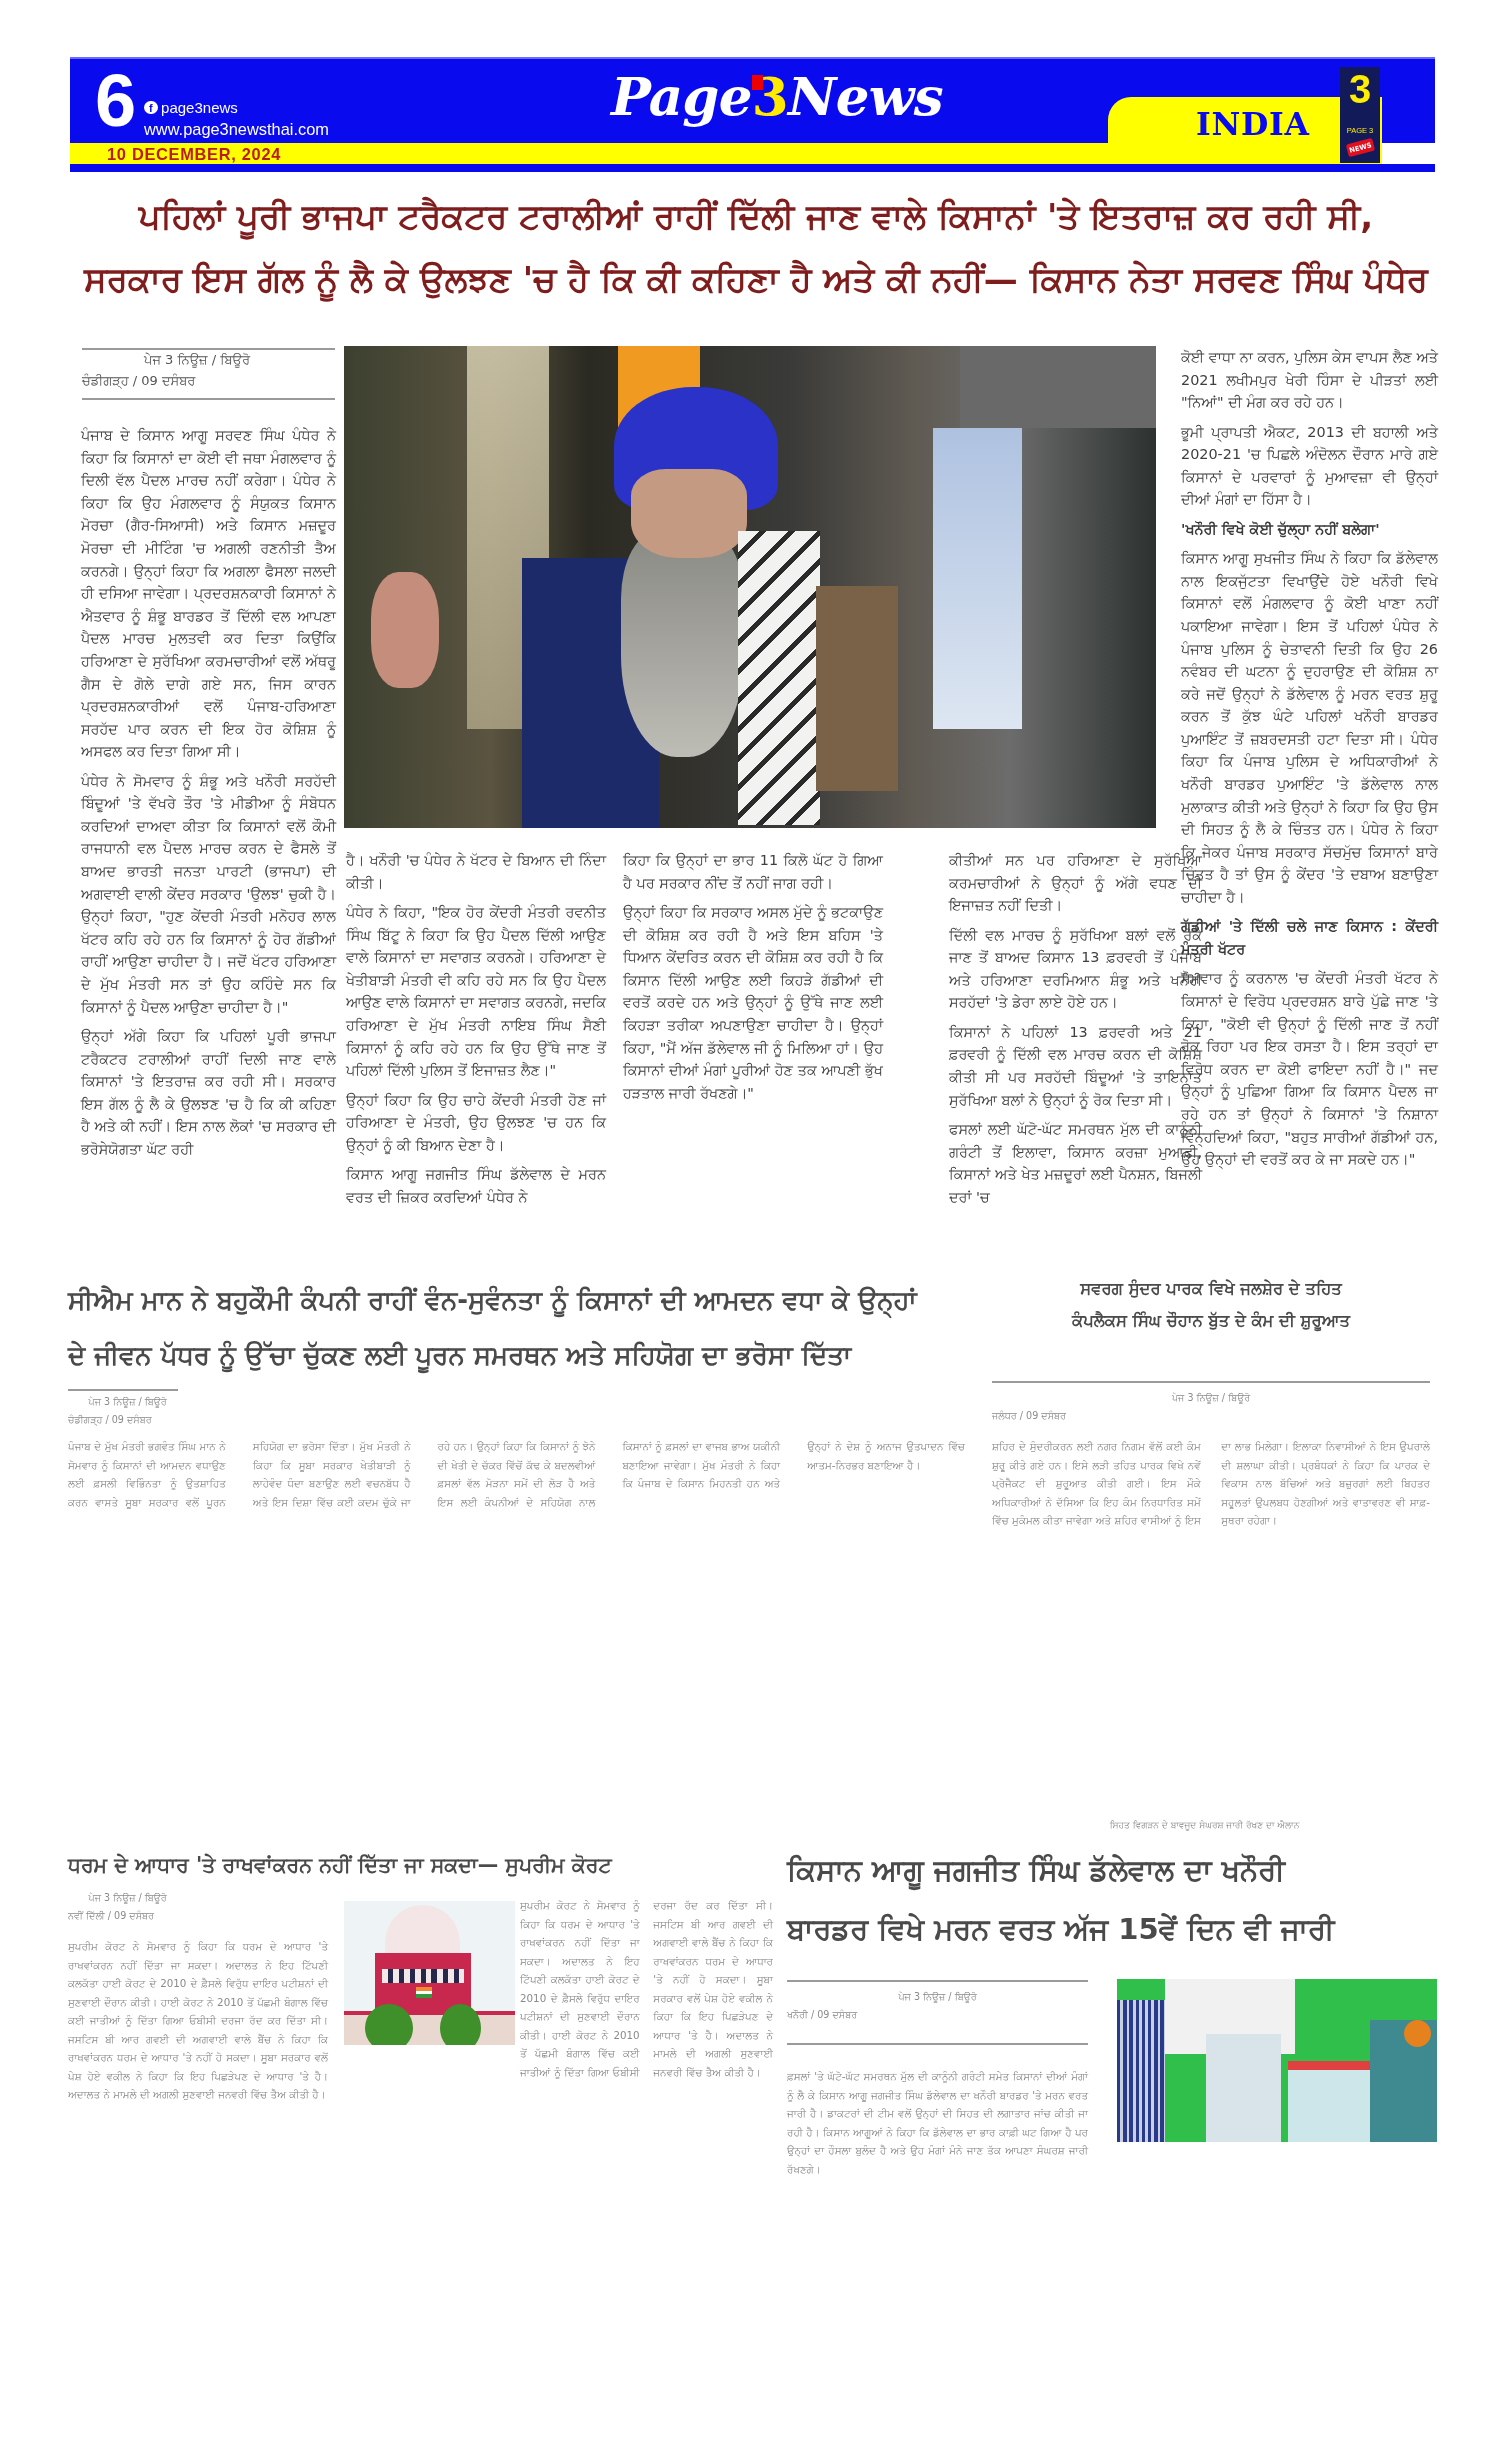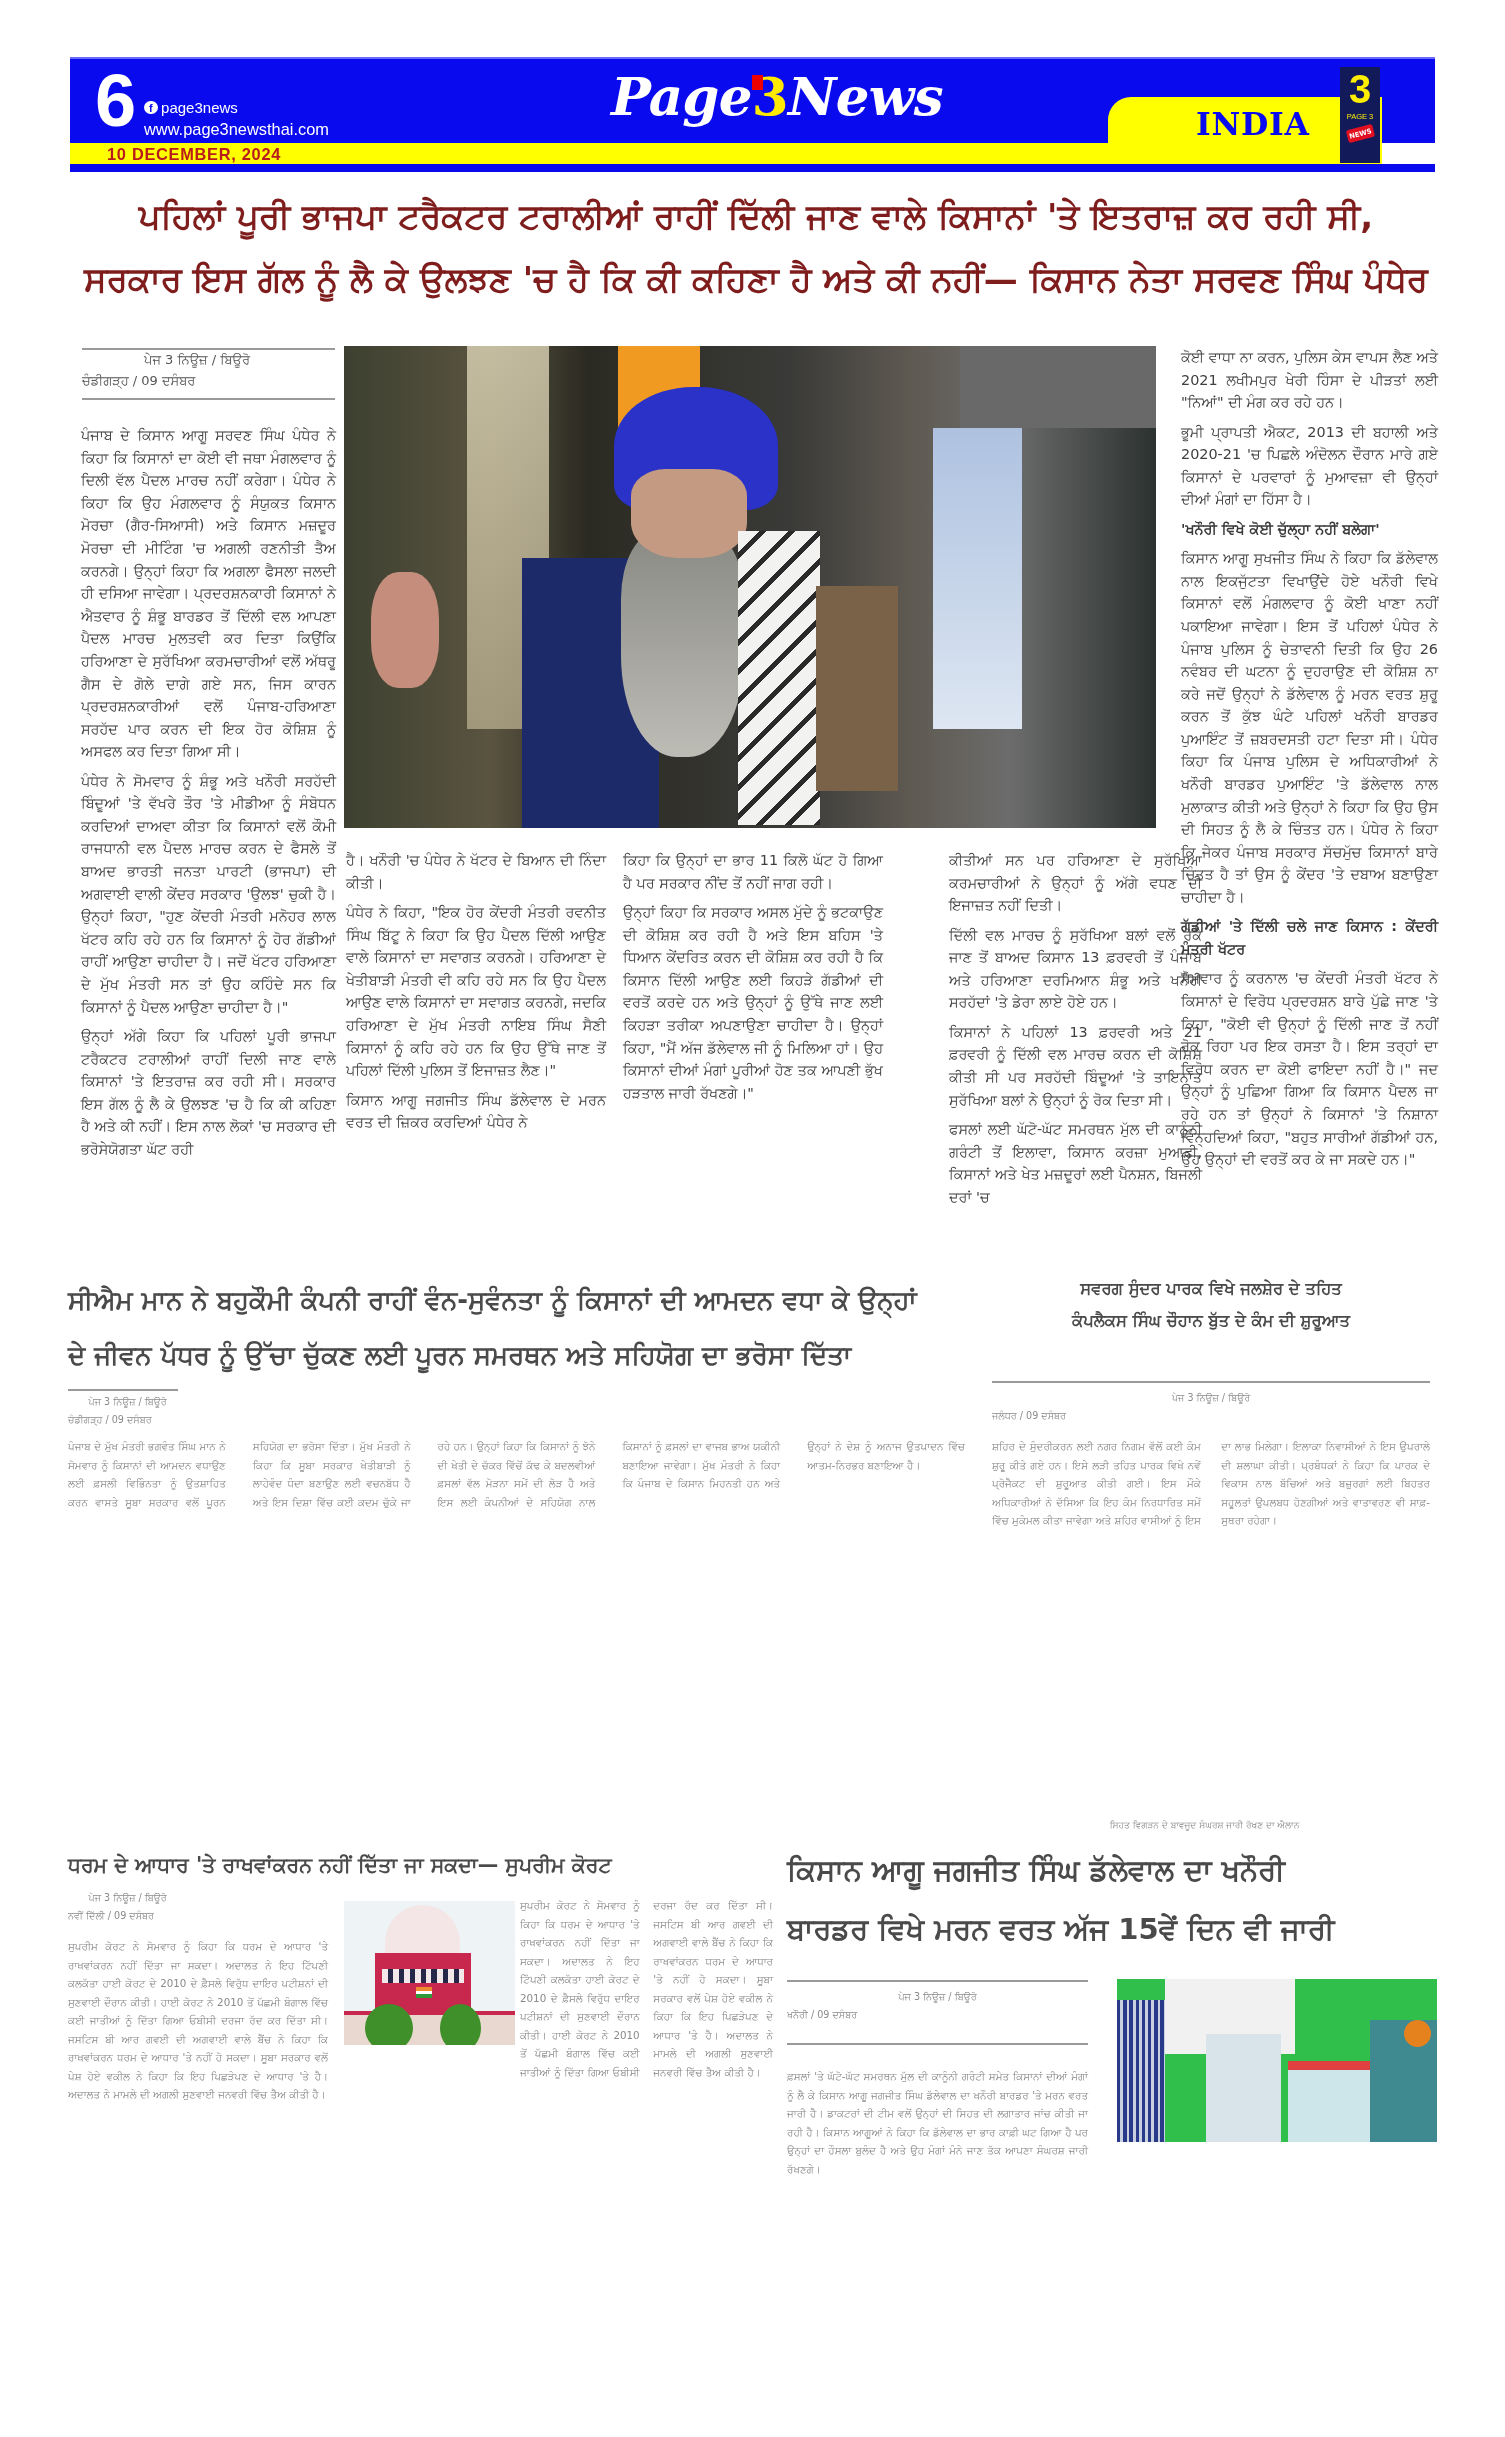--- a/index.html
+++ b/index.html
@@ -16,21 +16,21 @@
   .fb-handle { position: absolute; left: 74px; top: 42px; font-family: "Liberation Sans", sans-serif; font-size: 15px; color: #fff; display: flex; align-items: center; gap: 3.4px; }
   .fb-icon { width: 13.7px; height: 13.7px; border-radius: 50%; background: #fff; color: #0a0aee; font-weight: 700; font-size: 11px; display: inline-flex; align-items: center; justify-content: center; }
   .site-url { position: absolute; left: 74px; top: 63px; font-family: "Liberation Sans", sans-serif; font-size: 16.4px; color: #fff; }
   .date-line { position: absolute; left: 37px; top: 88px; font-family: "Liberation Sans", sans-serif; font-weight: 700; font-size: 16.4px; color: #b91c1c; letter-spacing: 0.7px; }
   .brand { position: absolute; left: 541px; top: 8.2px; font-family: "DejaVu Serif", serif; font-weight: 700; font-size: 53px; color: #ffffff; font-style: italic; letter-spacing: -0.7px; }
   .brand .three { color: #ffea00; font-style: normal; position: relative; }
   .brand .three::before { content: ""; position: absolute; left: 0; top: 9.6px; width: 11px; height: 15px; background: #e00; }
   .edition { position: absolute; left: 1126px; top: 48px; font-family: "DejaVu Serif", serif; font-weight: 700; font-size: 31.5px; color: #0a0aee; letter-spacing: 0.7px; }
   .logo-badge { position: absolute; left: 1270px; top: 9.6px; width: 40px; height: 96px; background: #121a5a; display: flex; flex-direction: column; align-items: center; padding-top: 2.7px; }
   .logo-badge .b3 { font-family: "Liberation Sans", sans-serif; font-weight: 700; font-size: 40px; color: #ffee00; line-height: 1; }
-  .logo-badge .bp { font-family: "Liberation Sans", sans-serif; font-size: 7.5px; color: #ffee00; margin-top: 3px; }
+  .logo-badge .bp { font-family: "Liberation Sans", sans-serif; font-size: 7.5px; color: #ffee00; margin-top: 17px; }
   .logo-badge .bn { margin-top: 5.5px; background: #e01020; color: #fff; font-size: 6.8px; font-weight: 700; padding: 2.7px 2.1px; transform: rotate(-15deg); border-radius: 2.7px; }
 
   
   .main-headline { position: absolute; left: 82px; top: 185px; width: 1348px; font-family: "DejaVu Sans", sans-serif; font-weight: 700; font-size: 34px; line-height: 63px; color: #7f1d1d; text-align: center; }
 
   .byline { position: absolute; font-size: 13px; color: #555; line-height: 20.5px; }
   .rule { position: absolute; height: 3.4px; background: #7a7a7a; }
   .rule.thin { height: 2.1px; background: #9a9a9a; }
 
   .col { position: absolute; font-size: 14.4px; line-height: 22.6px; color: #3f3f3f; text-align: justify; }
@@ -133,20 +133,21 @@
   <div class="pm-beard"></div>
   <div class="pm-turban"></div>
   <div class="pm-face"></div>
   <div class="pm-shawl"></div>
   <div class="pm-vest"></div>
 </div>
 
 <div class="col" style="left:346px;top:849px;width:260px;">
   <p>ਹੈ। ਖਨੌਰੀ 'ਚ ਪੰਧੇਰ ਨੇ ਖੱਟਰ ਦੇ ਬਿਆਨ ਦੀ ਨਿੰਦਾ ਕੀਤੀ।</p>
   <p>ਪੰਧੇਰ ਨੇ ਕਿਹਾ, "ਇਕ ਹੋਰ ਕੇਂਦਰੀ ਮੰਤਰੀ ਰਵਨੀਤ ਸਿੰਘ ਬਿੱਟੂ ਨੇ ਕਿਹਾ ਕਿ ਉਹ ਪੈਦਲ ਦਿੱਲੀ ਆਉਣ ਵਾਲੇ ਕਿਸਾਨਾਂ ਦਾ ਸਵਾਗਤ ਕਰਨਗੇ। ਹਰਿਆਣਾ ਦੇ ਖੇਤੀਬਾੜੀ ਮੰਤਰੀ ਵੀ ਕਹਿ ਰਹੇ ਸਨ ਕਿ ਉਹ ਪੈਦਲ ਆਉਣ ਵਾਲੇ ਕਿਸਾਨਾਂ ਦਾ ਸਵਾਗਤ ਕਰਨਗੇ, ਜਦਕਿ ਹਰਿਆਣਾ ਦੇ ਮੁੱਖ ਮੰਤਰੀ ਨਾਇਬ ਸਿੰਘ ਸੈਣੀ ਕਿਸਾਨਾਂ ਨੂੰ ਕਹਿ ਰਹੇ ਹਨ ਕਿ ਉਹ ਉੱਥੇ ਜਾਣ ਤੋਂ ਪਹਿਲਾਂ ਦਿੱਲੀ ਪੁਲਿਸ ਤੋਂ ਇਜਾਜ਼ਤ ਲੈਣ।"</p>
+  <p>ਉਨ੍ਹਾਂ ਕਿਹਾ ਕਿ ਉਹ ਚਾਹੇ ਕੇਂਦਰੀ ਮੰਤਰੀ ਹੋਣ ਜਾਂ ਹਰਿਆਣਾ ਦੇ ਮੰਤਰੀ, ਉਹ ਉਲਝਣ 'ਚ ਹਨ ਕਿ ਉਨ੍ਹਾਂ ਨੂੰ ਕੀ ਬਿਆਨ ਦੇਣਾ ਹੈ।</p>
   <p>ਕਿਸਾਨ ਆਗੂ ਜਗਜੀਤ ਸਿੰਘ ਡੱਲੇਵਾਲ ਦੇ ਮਰਨ ਵਰਤ ਦੀ ਜ਼ਿਕਰ ਕਰਦਿਆਂ ਪੰਧੇਰ ਨੇ</p>
 </div>
 
 <div class="col" style="left:623px;top:849px;width:260px;">
   <p>ਕਿਹਾ ਕਿ ਉਨ੍ਹਾਂ ਦਾ ਭਾਰ 11 ਕਿਲੋ ਘੱਟ ਹੋ ਗਿਆ ਹੈ ਪਰ ਸਰਕਾਰ ਨੀਂਦ ਤੋਂ ਨਹੀਂ ਜਾਗ ਰਹੀ।</p>
   <p>ਉਨ੍ਹਾਂ ਕਿਹਾ ਕਿ ਸਰਕਾਰ ਅਸਲ ਮੁੱਦੇ ਨੂੰ ਭਟਕਾਉਣ ਦੀ ਕੋਸ਼ਿਸ਼ ਕਰ ਰਹੀ ਹੈ ਅਤੇ ਇਸ ਬਹਿਸ 'ਤੇ ਧਿਆਨ ਕੇਂਦਰਿਤ ਕਰਨ ਦੀ ਕੋਸ਼ਿਸ਼ ਕਰ ਰਹੀ ਹੈ ਕਿ ਕਿਸਾਨ ਦਿੱਲੀ ਆਉਣ ਲਈ ਕਿਹੜੇ ਗੱਡੀਆਂ ਦੀ ਵਰਤੋਂ ਕਰਦੇ ਹਨ ਅਤੇ ਉਨ੍ਹਾਂ ਨੂੰ ਉੱਥੇ ਜਾਣ ਲਈ ਕਿਹੜਾ ਤਰੀਕਾ ਅਪਣਾਉਣਾ ਚਾਹੀਦਾ ਹੈ। ਉਨ੍ਹਾਂ ਕਿਹਾ, "ਮੈਂ ਅੱਜ ਡੱਲੇਵਾਲ ਜੀ ਨੂੰ ਮਿਲਿਆ ਹਾਂ। ਉਹ ਕਿਸਾਨਾਂ ਦੀਆਂ ਮੰਗਾਂ ਪੂਰੀਆਂ ਹੋਣ ਤਕ ਆਪਣੀ ਭੁੱਖ ਹੜਤਾਲ ਜਾਰੀ ਰੱਖਣਗੇ।"</p>
 </div>
 
 <div class="col" style="left:902px;top:849px;width:253px;margin-left:47px;">
   <p>ਕੀਤੀਆਂ ਸਨ ਪਰ ਹਰਿਆਣਾ ਦੇ ਸੁਰੱਖਿਆ ਕਰਮਚਾਰੀਆਂ ਨੇ ਉਨ੍ਹਾਂ ਨੂੰ ਅੱਗੇ ਵਧਣ ਦੀ ਇਜਾਜ਼ਤ ਨਹੀਂ ਦਿਤੀ।</p>

